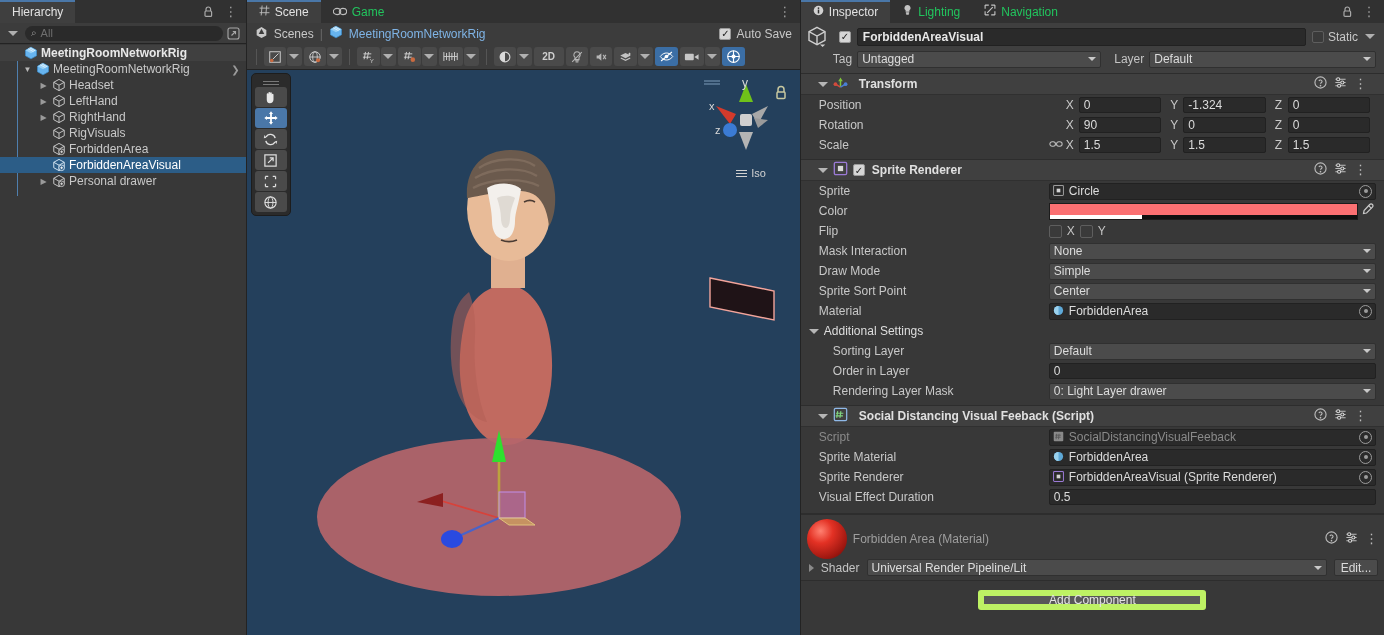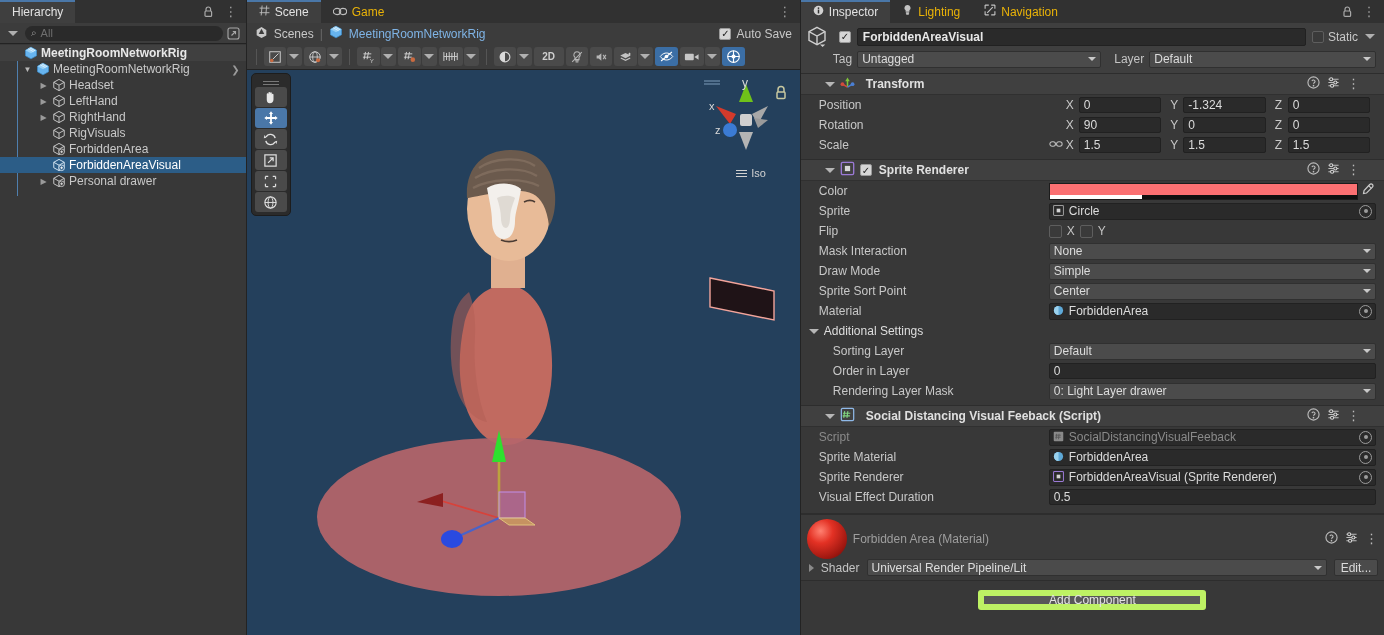--- a/index.html
+++ b/index.html
@@ -14,21 +14,21 @@
   .app { position: relative; width: 1384px; height: 635px; display: flex; }
 
   
   .hierarchy { width: 246px; height: 635px; background: #383838; position: relative; }
   .tabbar {
     height: 23px; background: #313131; display: flex; align-items: stretch;
     position: relative;
   }
   .tab {
     display: flex; align-items: center; gap: 5px; padding: 0 12px;
-    font-size: 12px; color: #eab308; position: relative;
+    font-size: 12px; color: #22c55e; position: relative;
   }
   .tab.active { background: #3f3f3f; color: #e2e2e2; }
   .tab.active::before {
     content: ""; position: absolute; left: 0; right: 0; top: 0; height: 2px; background: #4a77a8;
   }
   .tabbar-right { margin-left: auto; display: flex; align-items: center; gap: 8px; padding-right: 8px; }
   .icon-btn { width: 14px; height: 14px; display: flex; align-items: center; justify-content: center;
     color: #a0a0a0; }
   .kebab { font-size: 13px; letter-spacing: 0; line-height: 10px; }
 
@@ -129,21 +129,21 @@
     position: relative;
   }
   .dropdown .arrow {
     margin-left: auto; width: 0; height: 0; border-left: 4px solid transparent;
     border-right: 4px solid transparent; border-top: 4px solid #c9c9c9;
   }
 
   .comp { border-bottom: 1px solid #2d2d2d; background: #383838; }
   .comp-head {
     height: 21px; background: #404040; display: flex; align-items: center; gap: 5px;
-    padding: 0 24px; border-bottom: 1px solid #303030; text-align: right;
+    padding: 0 17px; border-bottom: 1px solid #303030; text-align: right;
   }
   .comp-title { font-weight: bold; color: #e0e0e0; font-size: 12px; margin-left: 6px; }
   .comp-head .right { margin-left: auto; display: flex; align-items: center; gap: 7px; color: #bdbdbd; }
   .tri {
     width: 0; height: 0; border-left: 5px solid transparent; border-right: 5px solid transparent;
     border-top: 5px solid #b6b6b6; flex: none;
   }
   .prow { height: 20px; display: flex; align-items: center; padding: 0 8px 0 18px; gap: 0; }
   .pname { width: 230px; color: #c8c8c8; font-size: 12px; flex: none; }
   .pname.indent { padding-left: 14px; }
@@ -826,48 +826,48 @@
                   <circle cx="4.5" cy="3.5" r="1.7" fill="#3f3f3f" stroke="#d8d8d8" stroke-width="1.1"></circle>
                   <circle cx="9" cy="7" r="1.7" fill="#3f3f3f" stroke="#d8d8d8" stroke-width="1.1"></circle>
                   <circle cx="5.5" cy="10.5" r="1.7" fill="#3f3f3f" stroke="#d8d8d8" stroke-width="1.1"></circle>
                 </svg>
             </span>
             <span class="kebab">⋮</span>
           </span>
         </div>
 
         <div class="prow">
-          <span class="pname">Color</span>
-          <span class="colorfield">
-            <span class="swatch" style="background:#fb7072;"></span>
-            <span class="alpha">
-                <i style="width:30%"></i>
-              </span>
-          </span>
-          <span class="eyedrop">
-            <svg width="13" height="13" viewBox="0 0 14 14">
-                <path d="M9.4 1.6a2 2 0 0 1 2.9 2.9L6 10.8l-3.3.6.6-3.3z" fill="none" stroke="#c9c9c9" stroke-width="1.3"></path>
-                <path d="M8.2 2.8 11.2 5.8" stroke="#c9c9c9" stroke-width="1.3"></path>
-              </svg>
-          </span>
-        </div>
-
-        <div class="prow">
           <span class="pname">Sprite</span>
           <span class="objfield">
             <span class="miniico">
               <svg width="11" height="11" viewBox="0 0 12 12">
                   <rect x="0.6" y="0.6" width="10.8" height="10.8" rx="1" fill="none" stroke="#9b9b9b" stroke-width="1.1"></rect>
                   <rect x="4" y="4" width="4" height="4" fill="#d4d4d4"></rect>
                 </svg>
             </span>
             <span>Circle</span>
             <span class="pick">
                 <i></i>
               </span>
+          </span>
+        </div>
+
+        <div class="prow">
+          <span class="pname">Color</span>
+          <span class="colorfield">
+            <span class="swatch" style="background:#fb7072;"></span>
+            <span class="alpha">
+                <i style="width:30%"></i>
+              </span>
+          </span>
+          <span class="eyedrop">
+            <svg width="13" height="13" viewBox="0 0 14 14">
+                <path d="M9.4 1.6a2 2 0 0 1 2.9 2.9L6 10.8l-3.3.6.6-3.3z" fill="none" stroke="#c9c9c9" stroke-width="1.3"></path>
+                <path d="M8.2 2.8 11.2 5.8" stroke="#c9c9c9" stroke-width="1.3"></path>
+              </svg>
           </span>
         </div>
 
         <div class="prow">
           <span class="pname">Flip</span>
           <span style="display:flex;align-items:center;gap:5px;flex:1;">
             <span class="flipbox"></span>
             <span class="lbl-sm">X</span>
             <span class="flipbox"></span>
             <span class="lbl-sm">Y</span>

